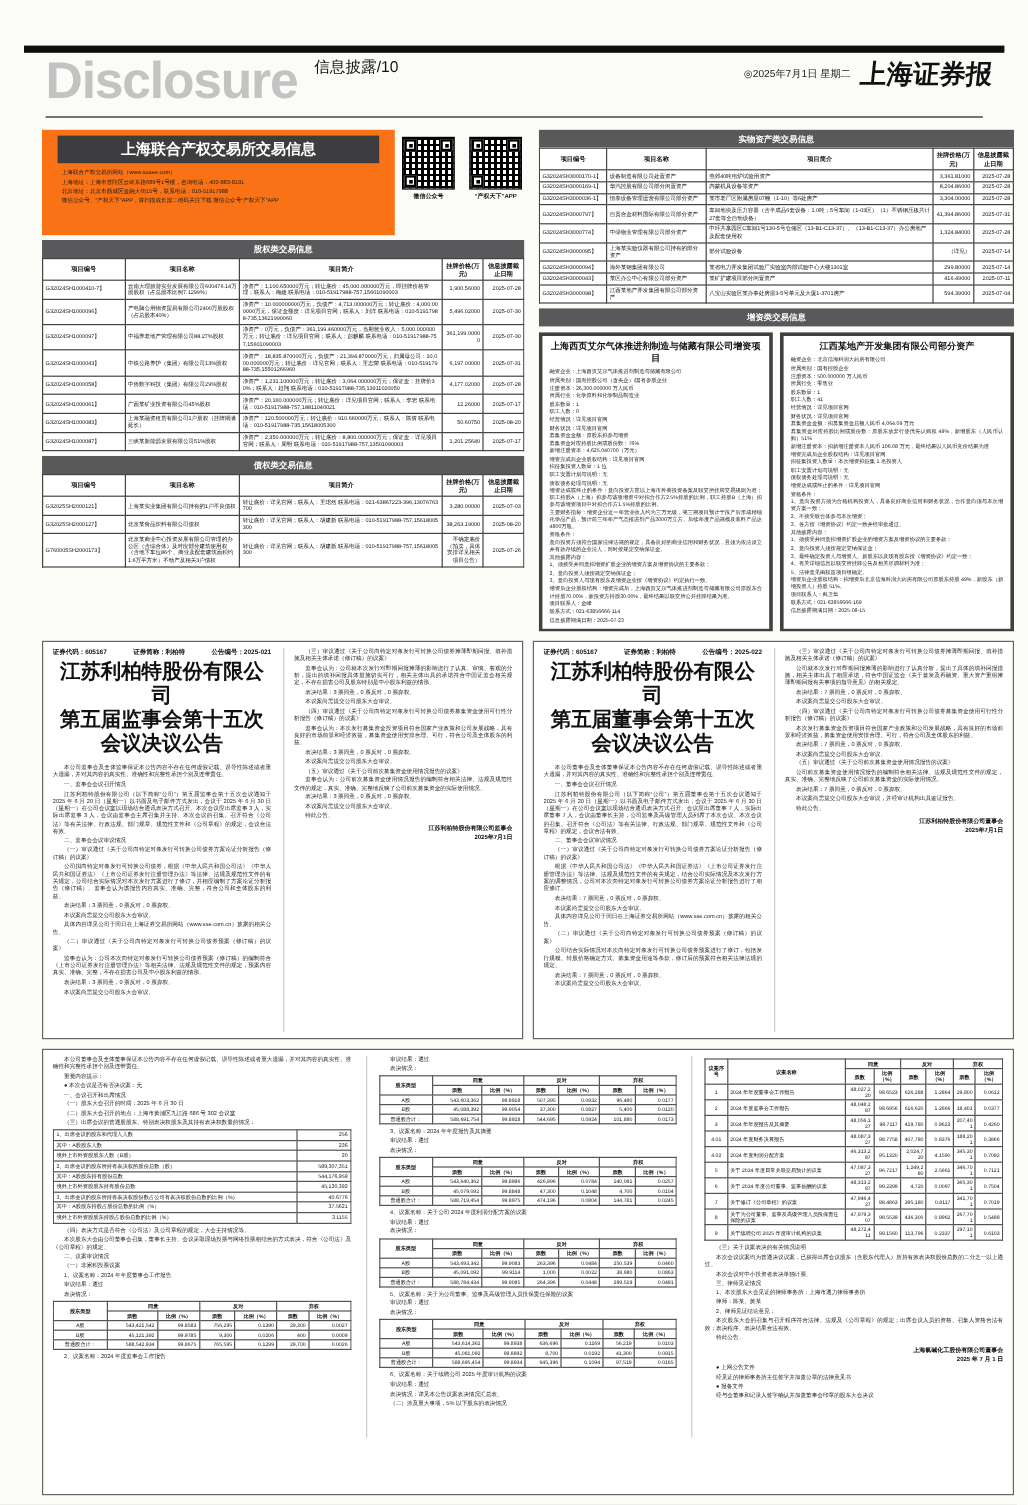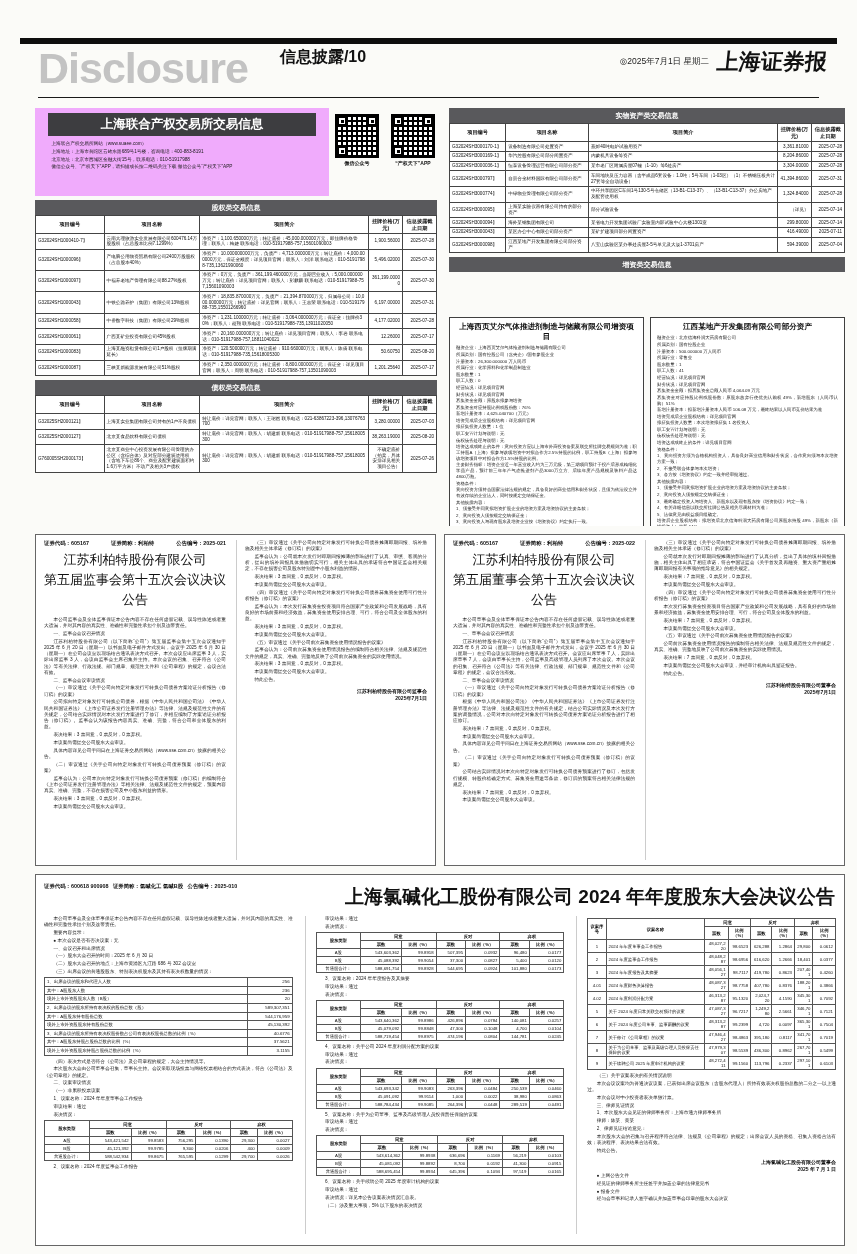--- a/index.html
+++ b/index.html
@@ -2,36 +2,36 @@
 <html><head>
 <meta charset="utf-8">
 <style>
   html,body{margin:0;padding:0;background:#d8d8d6;}
   .page{position:relative;width:857px;height:1254px;margin:0 auto;background:#fbfbf8;
         font-family:"Liberation Sans","DejaVu Sans",sans-serif;color:#111;overflow:hidden;}
   
   .topbar{position:absolute;top:38px;left:20px;right:20px;height:6px;background:#0e0e0e;}
   .masthead{position:absolute;top:47px;left:38px;right:30px;height:48px;display:flex;align-items:flex-start;}
   .brand{font-size:43px;line-height:42px;font-weight:900;color:#c3c3c3;letter-spacing:-1px;}
-  .section-label{font-size:16px;font-weight:bold;margin:0 0 16px 32px;}
+  .section-label{font-size:13px;font-weight:normal;margin:0 0 16px 14px;}
   .mast-right{margin-left:auto;display:flex;align-items:center;gap:8px;}
   .mast-date{font-size:8.5px;color:#222;}
   .paper-name{font-size:22px;font-weight:bold;font-family:"DejaVu Serif","Liberation Serif",serif;transform:skewX(-6deg);}
   .hrule{position:absolute;top:97px;left:38px;right:38px;border-top:1.3px solid #1a1a1a;}
   
   .content{position:absolute;top:108px;left:35px;width:810px;}
   .top-section{display:flex;gap:12px;height:418px;}
   .sua-left{width:402px;overflow:hidden;}
   .sua-right{flex:1;overflow:hidden;}
   .mid-section{display:flex;gap:8px;height:332px;margin-top:8px;}
   .bottom-section{height:372px;margin-top:8px;border:1px solid #666;background:#fff;
                   padding:5px 8px;box-sizing:border-box;overflow:hidden;}
   
   .sua-head{display:flex;height:88px;}
-  .sua-info{flex:1;background:#f0abfc;padding:4px 7px 3px;box-sizing:border-box;}
+  .sua-info{flex:1;background:#f97316;padding:4px 7px 3px;box-sizing:border-box;}
   .sua-title{background:#3d3d40;color:#fff;font-size:12.5px;font-weight:bold;text-align:center;
              padding:3px 0;margin:1px 6px 5px;}
   .qr-zone{width:108px;display:flex;justify-content:space-between;padding:6px 2px 0 6px;box-sizing:border-box;}
   .qr-wrap{text-align:center;}
   .qr{position:relative;width:42px;height:42px;border:1px solid #000;background:
       repeating-linear-gradient(0deg,#000 0 2px,rgba(255,255,255,0) 2px 5px),
       repeating-linear-gradient(90deg,#000 0 2px,#fff 2px 5px);}
   .qr .f{position:absolute;width:10px;height:10px;border:2px solid #000;background:#fff;box-sizing:border-box;}
   .qr .f::after{content:"";position:absolute;inset:1.5px;background:#000;}
   .qr .f1{top:1px;left:1px;} .qr .f2{top:1px;right:1px;} .qr .f3{bottom:1px;left:1px;}
@@ -39,30 +39,30 @@
   
   .band{background:#59595c;color:#fff;font-size:7px;font-weight:bold;text-align:center;
         padding:2.5px 0;margin-top:4px;}
   .gt{width:100%;border-collapse:collapse;table-layout:fixed;background:#fff;}
   .gt th{border:0.5px solid #444;font-size:5.2px;font-weight:bold;text-align:center;padding:1.5px 1px;}
   .gt td{border:0.5px solid #444;font-size:4.6px;line-height:5.8px;padding:1.5px 2px;
          vertical-align:middle;word-break:break-all;}
   .gt td.num{text-align:right;}
   
   .proj-row{display:flex;gap:6px;margin-top:5px;height:250px;}
-  .proj{flex:1;border:1px solid #404040;background:#fff;padding:4px 6px;box-sizing:border-box;overflow:hidden;margin-top:40px;}
+  .proj{flex:1;border:3px solid #404040;background:#fff;padding:4px 6px;box-sizing:border-box;overflow:hidden;}
   .proj-title{font-size:7.6px;font-weight:bold;text-align:center;margin-bottom:3px;}
   .proj .bp{text-indent:0;font-size:4.4px;line-height:5.8px;margin:0 0 0.8px;}
   
   .ann{flex:1;border:1px solid #666;background:#fff;padding:5px 8px;box-sizing:border-box;
        display:flex;gap:10px;overflow:hidden;}
   .ann-col{flex:1;overflow:hidden;}
   .ann-col + .ann-col{border-left:0.5px solid #ccc;padding-left:8px;}
   .code-line{display:flex;justify-content:space-between;font-size:5.4px;font-weight:bold;margin-bottom:2px;}
-  .ann-title{font-size:13px;font-weight:normal;text-align:center;line-height:20px;margin:3px 0 7px;}
+  .ann-title{font-size:17px;font-weight:bold;text-align:center;line-height:20px;margin:3px 0 7px;}
   .bp{font-size:4.7px;line-height:6.2px;margin:0 0 1.6px;text-align:justify;text-indent:2em;color:#1a1a1a;}
   .sig{font-size:5px;text-align:right;margin-top:5px;line-height:7px;font-weight:bold;}
   
   .b-head{display:flex;align-items:flex-start;margin-bottom:4px;}
   .b-codes{width:300px;font-size:5.4px;font-weight:bold;line-height:7px;padding-top:3px;}
   .b-title{flex:1;font-size:19px;font-weight:bold;text-align:center;padding:4px 0 2px;}
   .cols3{display:flex;gap:12px;height:318px;}
   .bcol{flex:1;overflow:hidden;}
   .bcol + .bcol{border-left:0.5px solid #ccc;padding-left:10px;}
   
@@ -477,28 +477,20 @@
             </div>
           <div class="sig">
             <div>江苏利柏特股份有限公司董事会</div>
             <div>2025年7月1日</div>
           </div>
         </div>
       </div>
     </div>
 
     <div class="bottom-section">
-      <div class="b-head">
-        <div class="b-codes">
-          <span>证券代码：600618 900908</span>&nbsp;&nbsp;
-          <span>证券简称：氯碱化工 氯碱B股</span>&nbsp;&nbsp;
-          <span>公告编号：2025-010</span>
-        </div>
-        <div class="b-title">上海氯碱化工股份有限公司 2024 年年度股东大会决议公告</div>
-      </div>
       <div class="cols3">
         <div class="bcol">
           <div>
               <p class="bp">本公司董事会及全体董事保证本公告内容不存在任何虚假记载、误导性陈述或者重大遗漏，并对其内容的真实性、准确性和完整性承担个别及连带责任。</p>
               <p class="bp">重要内容提示：</p>
               <p class="bp">● 本次会议是否有否决议案：无</p>
               <p class="bp">一、会议召开和出席情况</p>
               <p class="bp">（一）股东大会召开的时间：2025 年 6 月 30 日</p>
               <p class="bp">（二）股东大会召开的地点：上海市黄浦区九江路 686 号 302 会议室</p>
               <p class="bp">（三）出席会议的普通股股东、特别表决权股东及其持有表决权数量的情况：</p>

